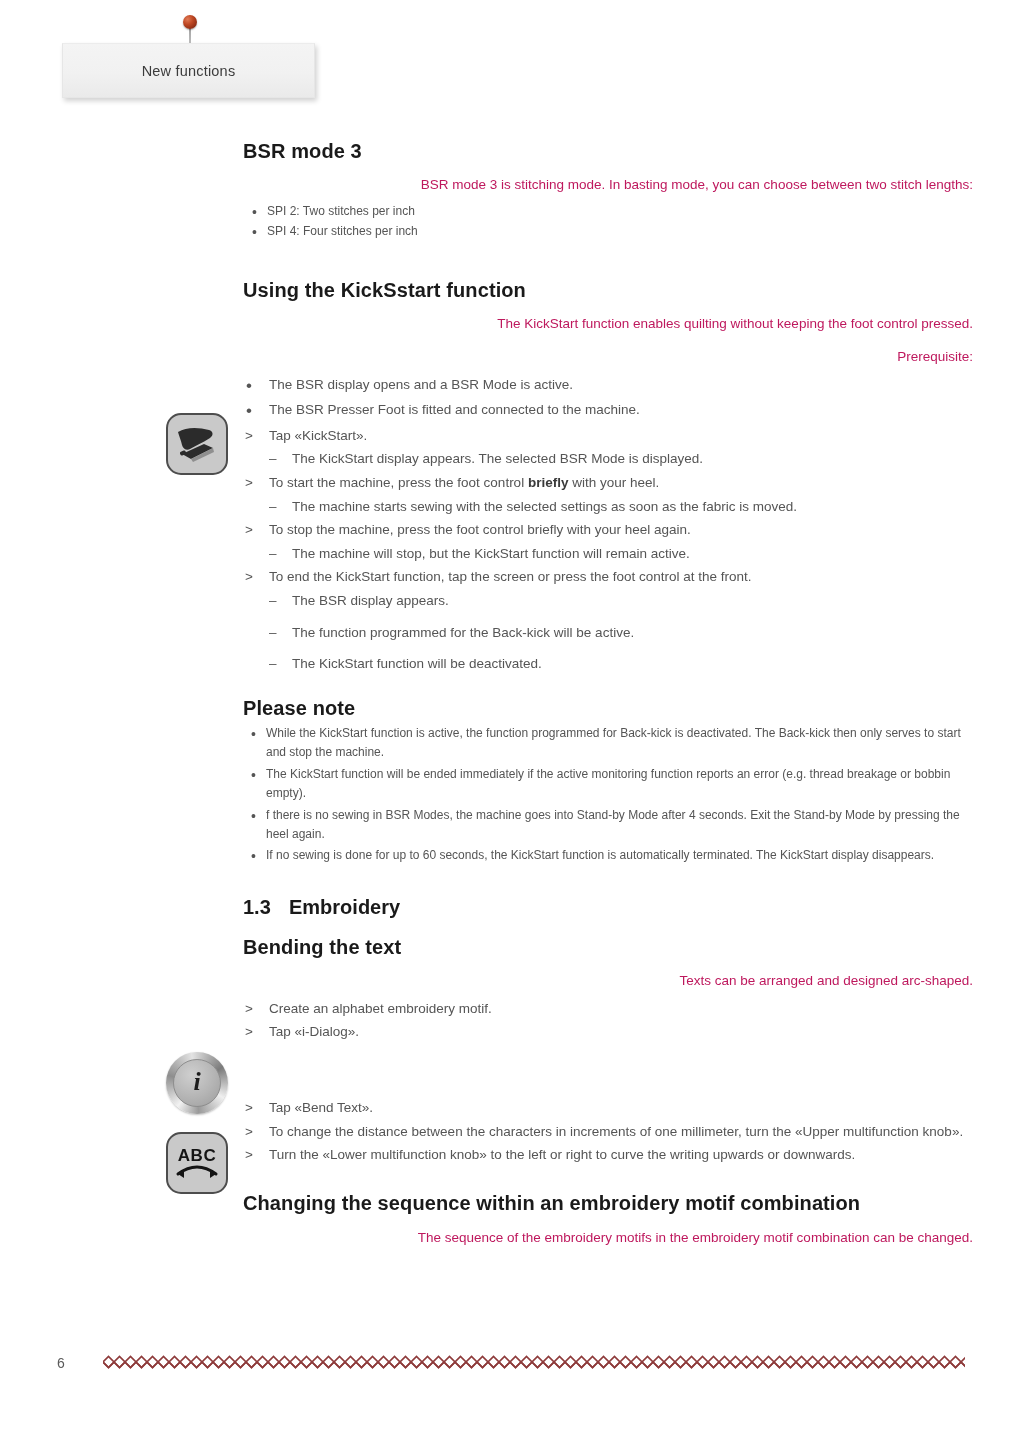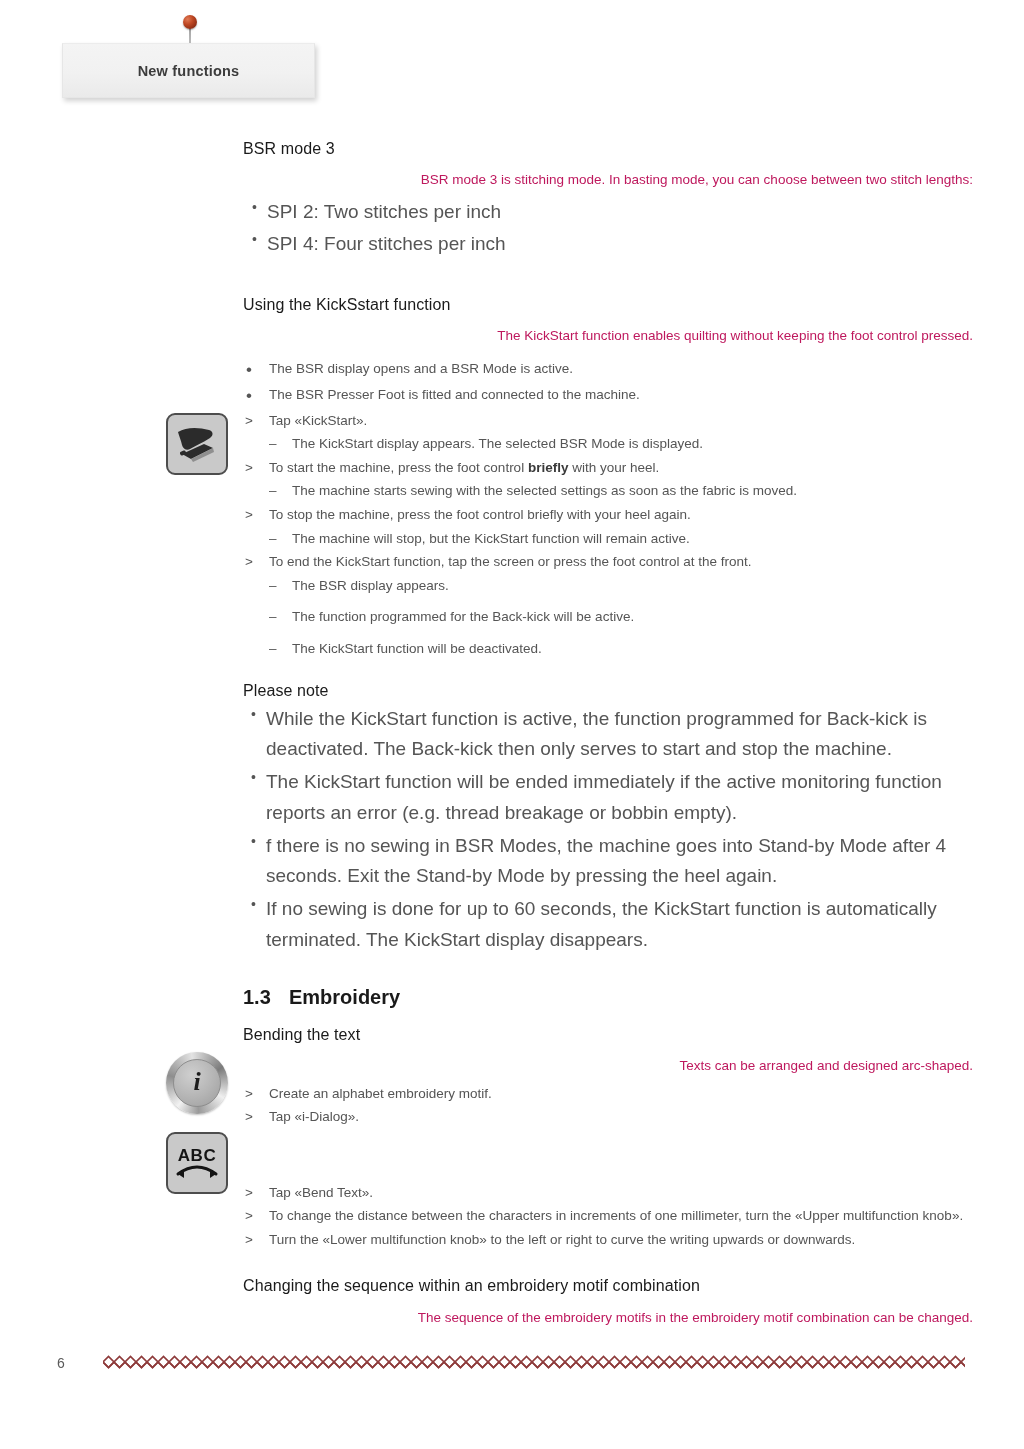--- a/index.html
+++ b/index.html
@@ -61,34 +61,33 @@
     border-top: 1px solid #ececec;
     box-shadow: 2px 3px 5px rgba(0,0,0,0.18);
     display: flex;
     align-items: center;
     justify-content: center;
   }
   .header-tab-label {
     font-size: 14.5px;
     color: #3c3c3c;
     letter-spacing: 0.2px;
-    font-weight: bold;
   }
 
   
   .content {
     position: absolute;
     left: 243px;
     top: 140px;
     width: 730px;
   }
 
   h2.sub-head {
-    font-size: 16px;
-    font-weight: normal;
+    font-size: 20px;
+    font-weight: bold;
     color: #1a1a1a;
     margin: 0 0 12px 0;
     letter-spacing: 0.1px;
   }
   h2.sub-head.spaced-top { margin-top: 37px; }
 
   h1.num-head {
     font-size: 20px;
     font-weight: bold;
     color: #1a1a1a;
@@ -108,21 +107,21 @@
 
   
   ul.dot-list {
     list-style: none;
     margin: 0 0 4px 0;
     padding: 0;
   }
   ul.dot-list > li {
     position: relative;
     padding-left: 24px;
-    font-size: 19px;
+    font-size: 12px;
     line-height: 1.62;
     color: #555555;
     margin-bottom: 1px;
   }
   ul.dot-list > li::before {
     content: "\2022";
     position: absolute;
     left: 9px;
     top: -1px;
     font-size: 14px;
@@ -199,21 +198,21 @@
   .margin-icon {
     position: absolute;
     left: 166px;
     width: 62px;
     height: 62px;
   }
   .icon-square {
     width: 100%;
     height: 100%;
     box-sizing: border-box;
-    border-radius: 9px;
+    border-radius: 15px;
     background: #c9c9c9;
     border: 2px solid #4d4d4d;
     position: relative;
     overflow: hidden;
   }
   .icon-round {
     width: 100%;
     height: 100%;
     box-sizing: border-box;
     border-radius: 50%;
@@ -325,20 +324,21 @@
 
   <h2 class="sub-head">BSR mode 3</h2>
   <p class="body tight">BSR mode 3 is stitching mode. In basting mode, you can choose between two stitch lengths:</p>
   <ul class="dot-list">
     <li>SPI 2: Two stitches per inch</li>
     <li>SPI 4: Four stitches per inch</li>
   </ul>
 
   <h2 class="sub-head spaced-top">Using the KickSstart function</h2>
   <p class="body">The KickStart function enables quilting without keeping the foot control pressed.</p>
+  <p class="body tight">Prerequisite:</p>
   <ul class="prereq-list">
     <li>The BSR display opens and a BSR Mode is active.</li>
     <li>The BSR Presser Foot is fitted and connected to the machine.</li>
   </ul>
   <ul class="step-list">
     <li class="step">Tap «KickStart».</li>
     <li class="result">The KickStart display appears. The selected BSR Mode is displayed.</li>
     <li class="step"><span>To start the machine, press the foot control </span><b class="em">briefly</b><span> with your heel.</span></li>
     <li class="result">The machine starts sewing with the selected settings as soon as the fabric is moved.</li>
     <li class="step">To stop the machine, press the foot control briefly with your heel again.</li>

